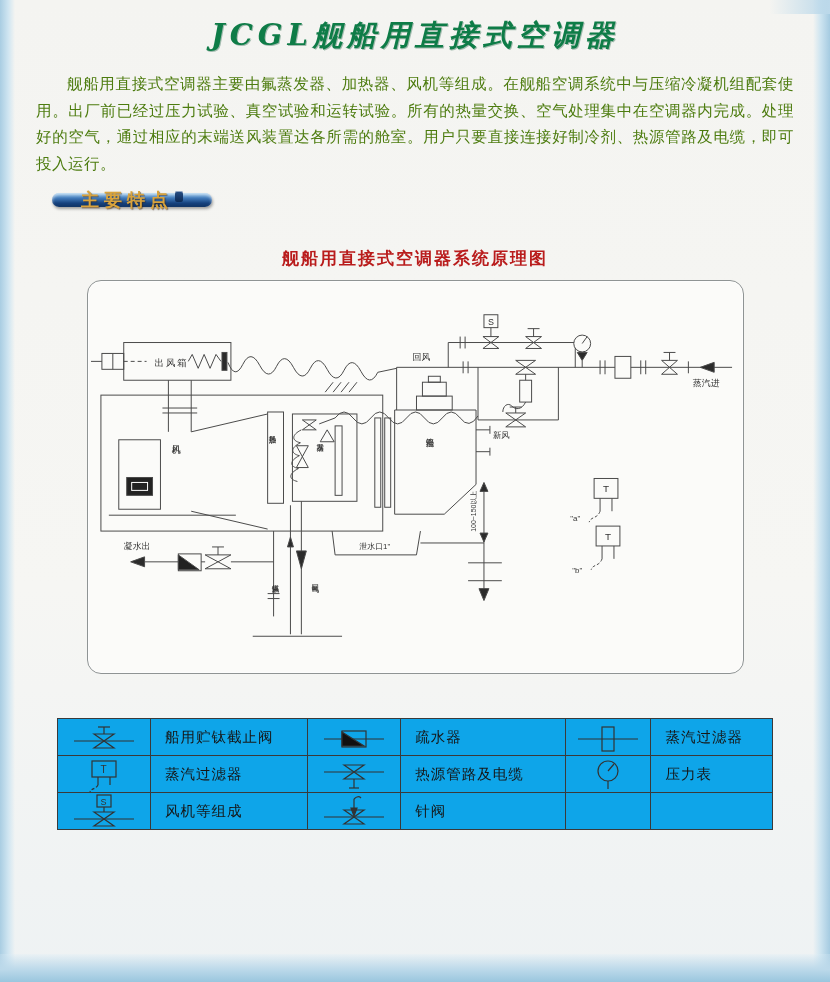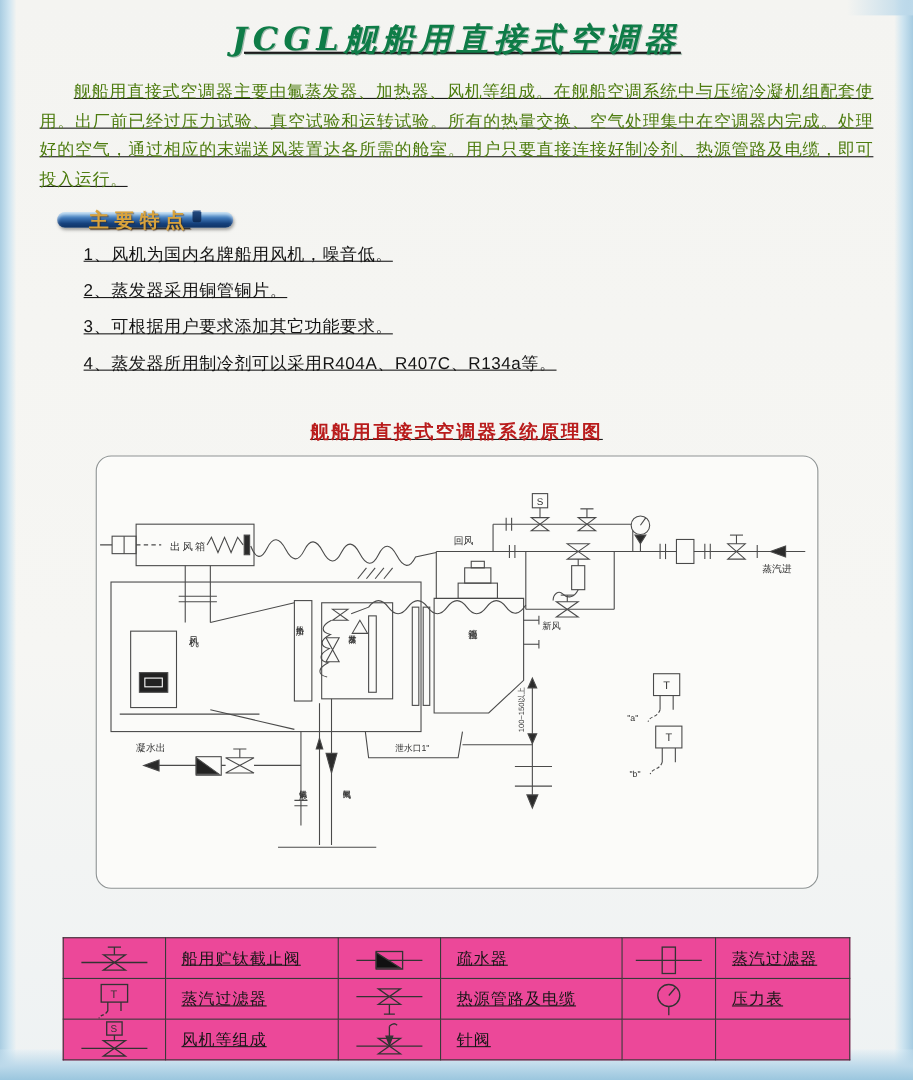--- a/index.html
+++ b/index.html
@@ -10,21 +10,21 @@
   }
   .edge{position:absolute;z-index:0;}
   .edge-left{left:0;top:0;width:15px;height:982px;
     background:linear-gradient(90deg,#a9cde2 0%,#cfe5f1 55%,rgba(238,244,247,0) 100%);}
   .edge-right{right:0;top:0;width:17px;height:982px;
     background:linear-gradient(270deg,#a5cbe1 0%,#cde4f0 55%,rgba(238,244,247,0) 100%);}
   .edge-bottom{left:0;bottom:0;width:830px;height:28px;
     background:linear-gradient(180deg,rgba(222,238,247,.25) 0%,#bcd9ea 55%,#9ac6de 100%);}
   .edge-topright{right:0;top:0;width:60px;height:14px;
     background:linear-gradient(270deg,#bcd9ea,rgba(238,244,247,0));}
-  .page{position:relative;z-index:1;text-decoration:underline;}
+  .page{position:relative;z-index:1;}
   .title{
     margin:16px 0 0 0;text-align:center;
     font-family:"DejaVu Serif","Liberation Serif",serif;
     font-style:italic;font-weight:bold;font-size:29px;letter-spacing:5px;
     color:#0e7c47;text-shadow:1px 1px 0 rgba(10,80,50,.35);
   }
   .intro{
     margin:15px 36px 0 36px;font-size:15.5px;line-height:26.5px;
     text-align:justify;text-indent:2em;color:#4d7c0f;letter-spacing:.5px;
   }
@@ -52,21 +52,21 @@
   }
   .diagram-box{
     width:655px;height:392px;margin:10px auto 0 auto;
     border:1.5px solid #8f9494;border-radius:14px;background:#fbfbf9;
     box-shadow:0 0 0 1px rgba(255,255,255,.6) inset;
   }
   .diagram-box svg{display:block;}
   svg text{font-family:"Liberation Sans","DejaVu Sans",sans-serif;fill:#333;}
   .vtext{writing-mode:vertical-rl;text-orientation:upright;}
   .legend{
-    width:716px;margin:44px auto 0 auto;border-collapse:collapse;background:#ec4899;
+    width:716px;margin:44px auto 0 auto;border-collapse:collapse;background:#0ea5e9;
   }
   .legend td{
     border:1px solid #3a3a3a;height:32px;padding:0 4px;
     font-size:14.5px;color:#161616;letter-spacing:1px;
   }
   .legend td.sym{text-align:center;}
   .legend td.lab{padding-left:14px;}
   .lsym{vertical-align:middle;}
 </style>
 </head>
@@ -80,26 +80,20 @@
 
   <h1 class="title">JCGL舰船用直接式空调器</h1>
 
   <p class="intro">舰船用直接式空调器主要由氟蒸发器、加热器、风机等组成。在舰船空调系统中与压缩冷凝机组配套使用。出厂前已经过压力试验、真空试验和运转试验。所有的热量交换、空气处理集中在空调器内完成。处理好的空气，通过相应的末端送风装置达各所需的舱室。用户只要直接连接好制冷剂、热源管路及电缆，即可投入运行。</p>
 
   <div class="badge">
     <span class="badge-text">主要特点</span>
     <span class="badge-mark"></span>
   </div>
 
-  <ul class="features">
-    <li>1、风机为国内名牌船用风机，噪音低。</li>
-    <li>2、蒸发器采用铜管铜片。</li>
-    <li>3、可根据用户要求添加其它功能要求。</li>
-    <li>4、蒸发器所用制冷剂可以采用R404A、R407C、R134a等。</li>
-  </ul>
 
   <h2 class="diagram-caption">舰船用直接式空调器系统原理图</h2>
 
   <div class="diagram-box">
     <svg width="652" height="389" viewBox="0 0 655 392">
       <g stroke="#4a4a4a" stroke-width="1" fill="none">
 
         <rect x="12" y="115" width="284" height="137"></rect>
 
         <g>

